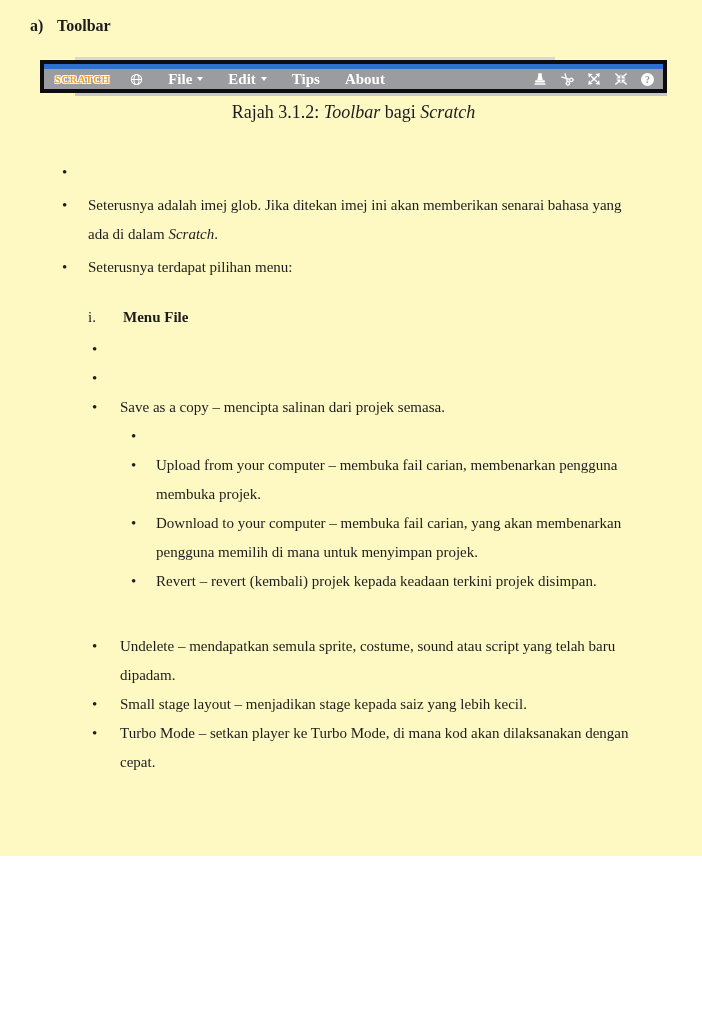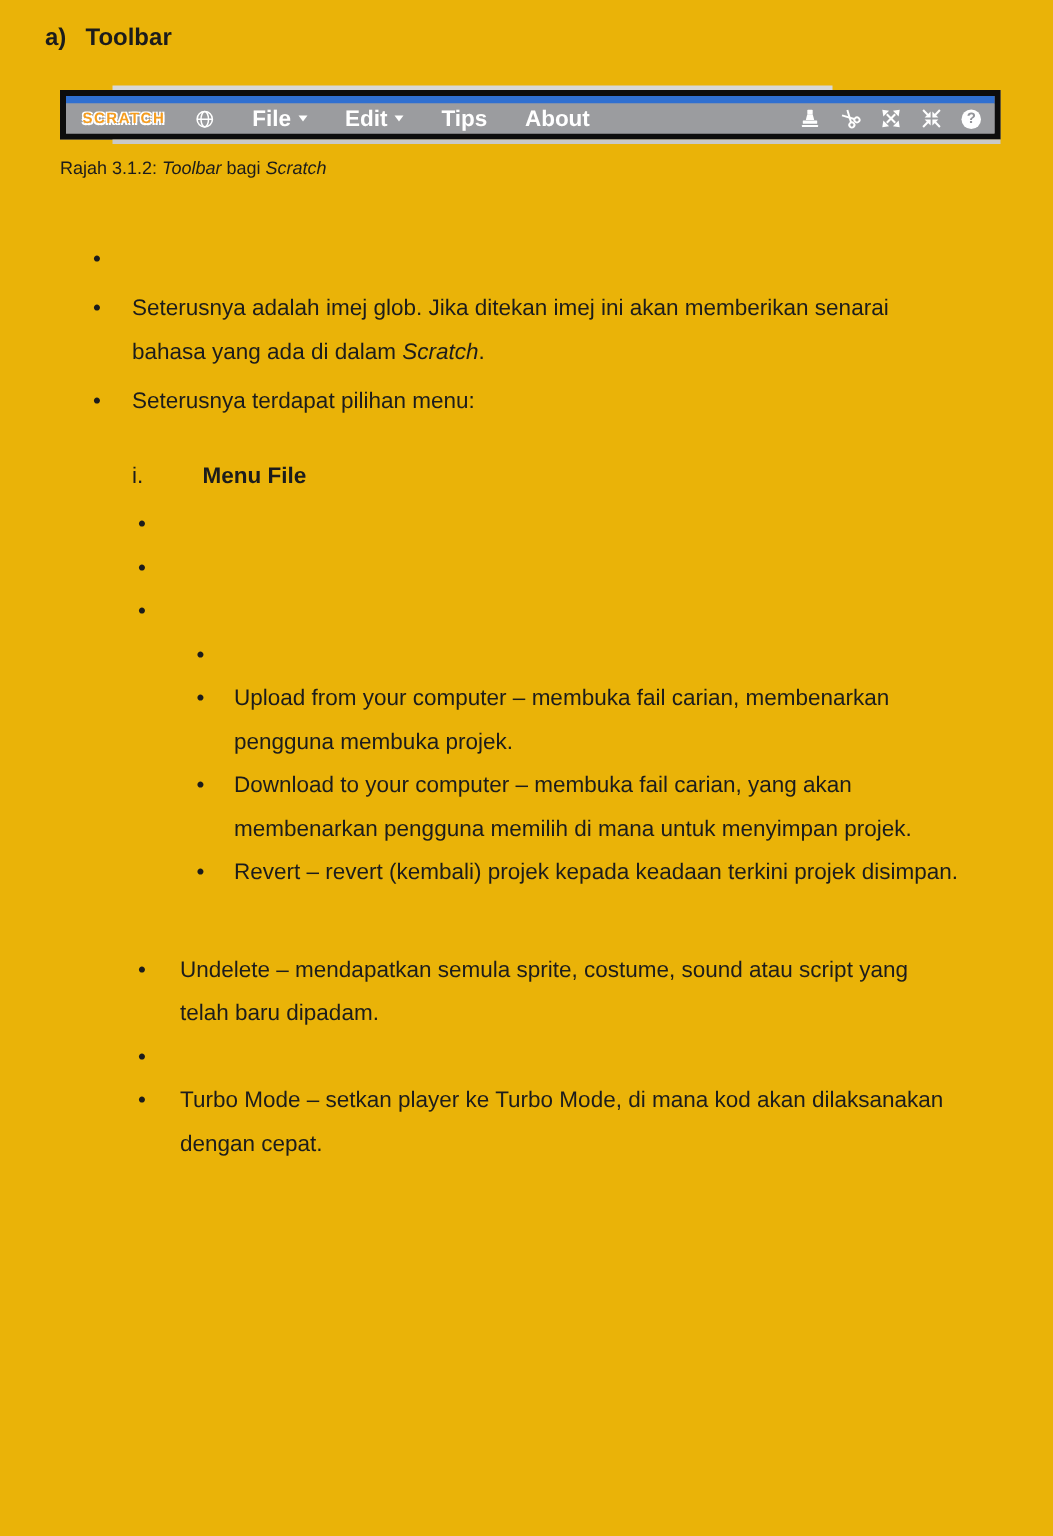--- a/index.html
+++ b/index.html
@@ -1,20 +1,20 @@
 <!DOCTYPE html>
 <html><head>
 <meta charset="utf-8">
 <style>
   html,body{margin:0;padding:0;background:#ffffff;}
   .page{
     position:relative;
-    width:702px;height:1024px;
-    background:#eab308;
-    font-family:Liberation Sans, sans-serif;
+    width:702px;height:856px;
+    background:#fef9c3;
+    font-family:Liberation Serif, serif;
     color:#1c1c1c;
     overflow:hidden;
   }
   .it{font-style:italic;}
 
   
   .doc-heading{margin:16px 0 0 30px;font-size:16px;font-weight:bold;line-height:20px;}
   .doc-heading .h-marker{display:inline-block;width:27px;}
   .intro{margin:15px 0 0 58px;font-size:15px;line-height:20px;}
 
@@ -32,31 +32,31 @@
   .globe{margin-left:20px;display:flex;align-items:center;}
   .menu{margin-left:25px;display:flex;align-items:center;color:#fff;font-size:15px;font-weight:bold;}
   .caret{width:0;height:0;border-left:3.5px solid transparent;border-right:3.5px solid transparent;border-top:4px solid #fff;margin-left:5px;}
   .tb-spacer{flex:1;}
   .tb-icon{margin-left:13px;display:flex;align-items:center;}
   .help{
     width:13px;height:13px;border-radius:50%;background:#fff;color:#94959a;
     font-size:10px;font-weight:bold;text-align:center;line-height:13px;
   }
   .artifact-bottom{height:3px;width:592px;margin-left:35px;background:#c9c9c9;}
-  .caption{margin:7px 0 0 0;text-align:left;font-size:12px;line-height:18px;}
+  .caption{margin:7px 0 0 0;text-align:center;font-size:18px;line-height:18px;}
 
   
   ul{list-style:none;padding:0;margin:0;}
   li{display:flex;line-height:29px;}
   .mk{flex:0 0 26px;}
   .lvl1{margin:37px 0 0 62px;}
   .lvl1 li{margin-bottom:4px;width:560px;}
   .sec-head{margin-left:88px;font-size:15px;line-height:29px;}
   .sec-mk{display:inline-block;width:35px;}
-  .sec-title{font-weight:bold;margin-left:12px;}
+  .sec-title{font-weight:bold;}
   .sec-file{margin-top:21px;}
   .sec-edit{margin-top:36px;}
   .lvl2{margin:3px 0 0 92px;}
   .lvl2 li{width:545px;}
   .lvl2 .mk{flex:0 0 28px;}
   .lvl3{margin:0 0 0 131px;}
   .lvl3 li{width:522px;}
   .lvl3 .mk{flex:0 0 25px;}
   .body-text{font-size:15px;}
 </style>
@@ -169,20 +169,21 @@
     </div>
     <ul class="lvl2 body-text">
       <li>
         <span class="mk">•</span>
       </li>
       <li>
         <span class="mk">•</span>
       </li>
       <li>
         <span class="mk">•</span>
+        <span class="tx"><span>Save as a copy – mencipta salinan dari projek semasa.</span></span>
       </li>
     </ul>
     <ul class="lvl3 body-text">
       <li>
         <span class="mk">•</span>
       </li>
       <li>
         <span class="mk">•</span>
         <span class="tx"><span>Upload from your computer – membuka fail carian, membenarkan pengguna membuka projek.</span></span>
       </li>
@@ -198,20 +199,21 @@
   </div>
 
   <div class="sec-edit">
     <ul class="lvl2 body-text">
       <li>
         <span class="mk">•</span>
         <span class="tx"><span>Undelete – mendapatkan semula sprite, costume, sound atau script yang telah baru dipadam.</span></span>
       </li>
       <li>
         <span class="mk">•</span>
+        <span class="tx"><span>Small stage layout – menjadikan stage kepada saiz yang lebih kecil.</span></span>
       </li>
       <li>
         <span class="mk">•</span>
         <span class="tx"><span>Turbo Mode – setkan player ke Turbo Mode, di mana kod akan dilaksanakan dengan cepat.</span></span>
       </li>
     </ul>
   </div>
 
 </div>
 

